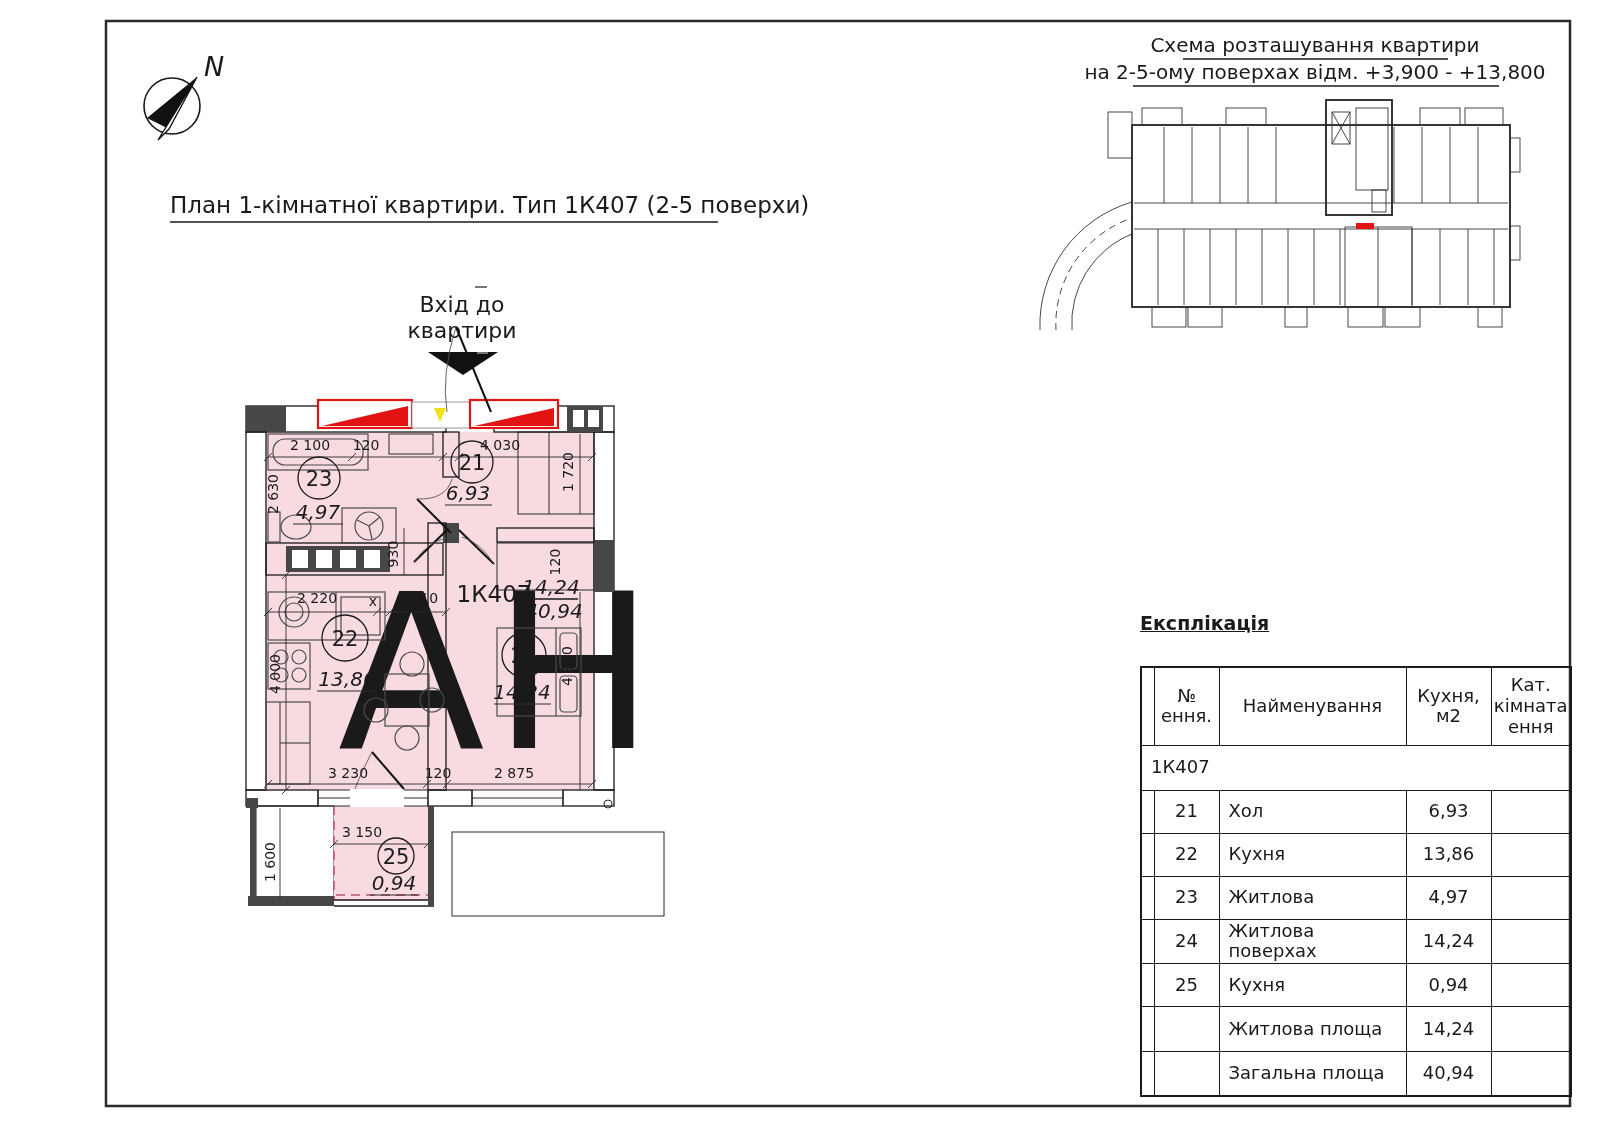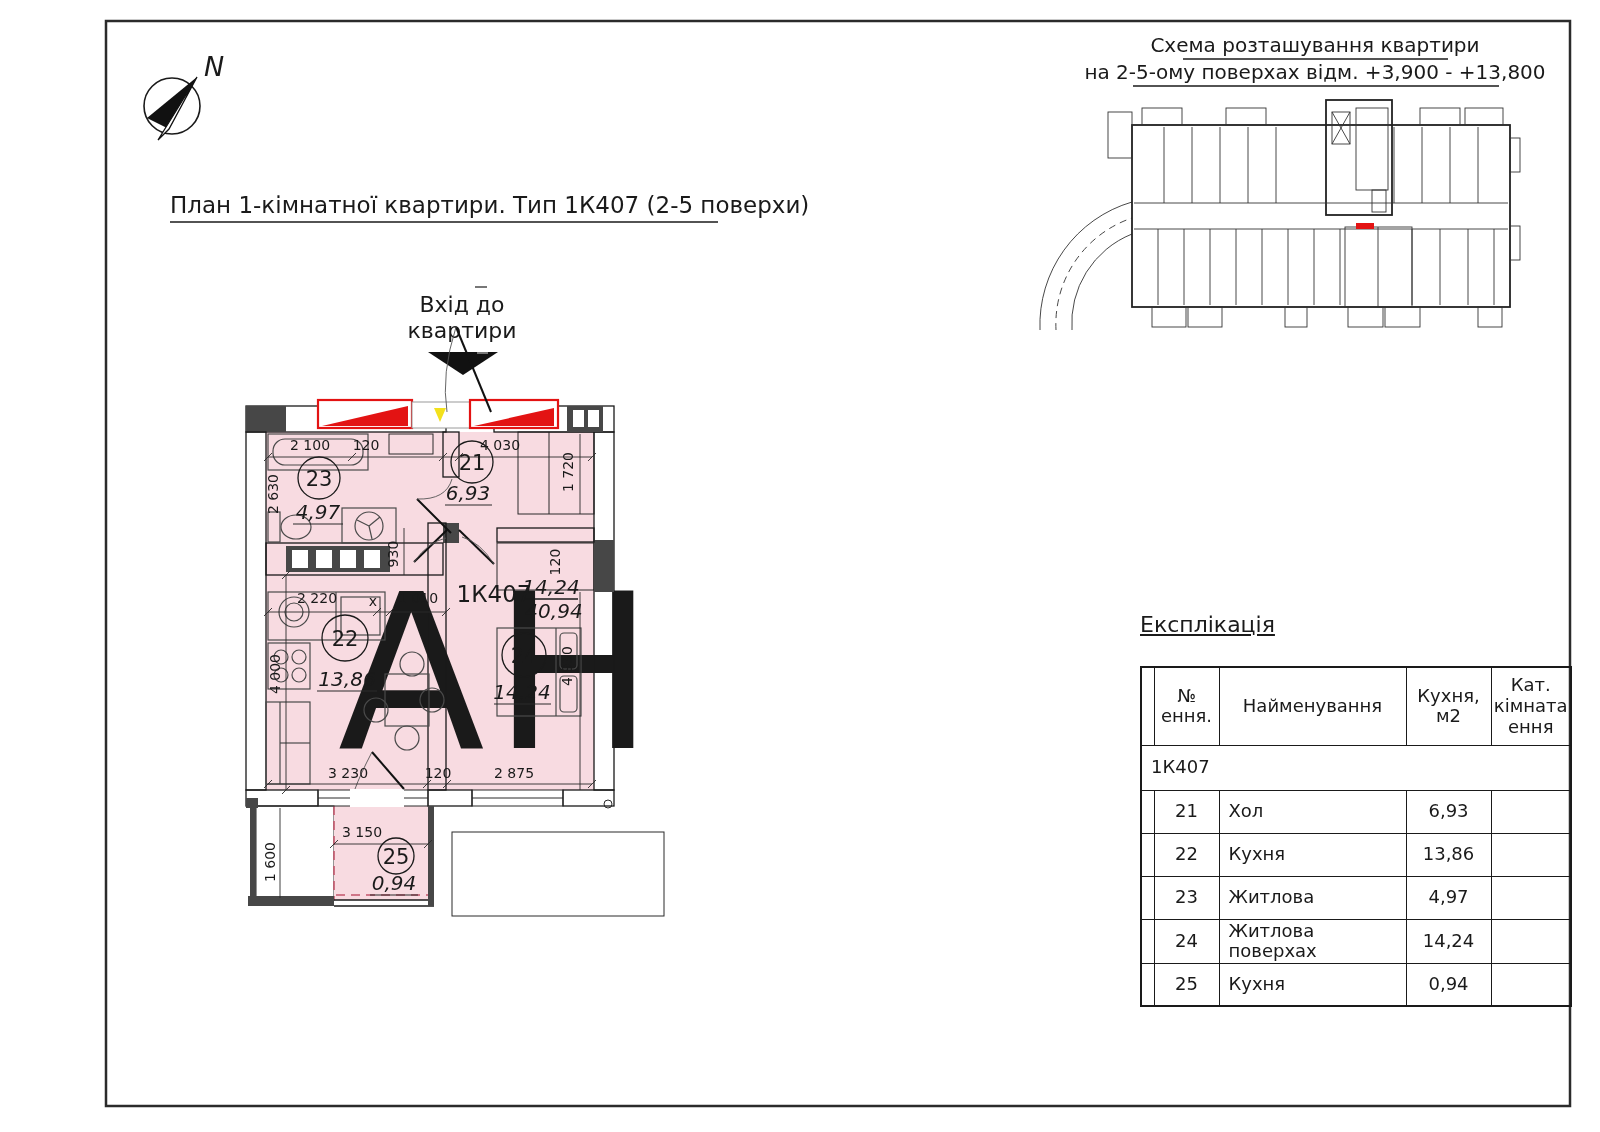--- a/index.html
+++ b/index.html
@@ -16,21 +16,21 @@
   .t-frac{font-size:20px;font-style:italic;}
   .t-n{font-size:27px;font-style:italic;}
   .wline{stroke:#1a1a1a;stroke-width:1.3;fill:none;}
   .thin{stroke:#2a2a2a;stroke-width:1;fill:none;}
   .dim{stroke:#2a2a2a;stroke-width:0.9;fill:none;}
   .furn{stroke:#4a4a4a;stroke-width:1.2;fill:none;}
   .door{stroke:#111;stroke-width:2;fill:none;}
   .arc{stroke:#555;stroke-width:0.9;fill:none;}
   .schw{stroke:#222;stroke-width:1.8;fill:none;}
   .schp{stroke:#333;stroke-width:0.9;fill:none;}
-  #expl-title{position:absolute;left:1140px;top:612px;font-size:22px;text-decoration:underline;}
+  #expl-title{position:absolute;left:1140px;top:612px;font-size:19px;text-decoration:underline;font-weight:bold;}
   table.expl{position:absolute;left:1140px;top:666px;border-collapse:collapse;table-layout:fixed;
     width:430px;font-size:18px;border:2px solid #1a1a1a;}
   table.expl td{border:1px solid #1a1a1a;overflow:hidden;line-height:1.15;}
   td.c{text-align:center;}
   td.l{text-align:left;padding-left:9px;}
   tr.hdr{height:78px;}
   tr.grp{height:45px;}
   tr.row{height:43px;}
   tr.row2{height:45px;}
 </style>
@@ -387,14 +387,28 @@
     <td class="c">14,24</td>
     <td class="c"></td>
   </tr>
   <tr class="row">
     <td></td>
     <td class="c">25</td>
     <td class="l">Кухня</td>
     <td class="c">0,94</td>
     <td class="c"></td>
   </tr>
+  <tr class="row2">
+    <td></td>
+    <td class="c"></td>
+    <td class="l">Житлова площа</td>
+    <td class="c">14,24</td>
+    <td class="c"></td>
+  </tr>
+  <tr class="row2">
+    <td></td>
+    <td class="c"></td>
+    <td class="l">Загальна площа</td>
+    <td class="c">40,94</td>
+    <td class="c"></td>
+  </tr>
 </tbody>
   </table>
 
 </body></html>

